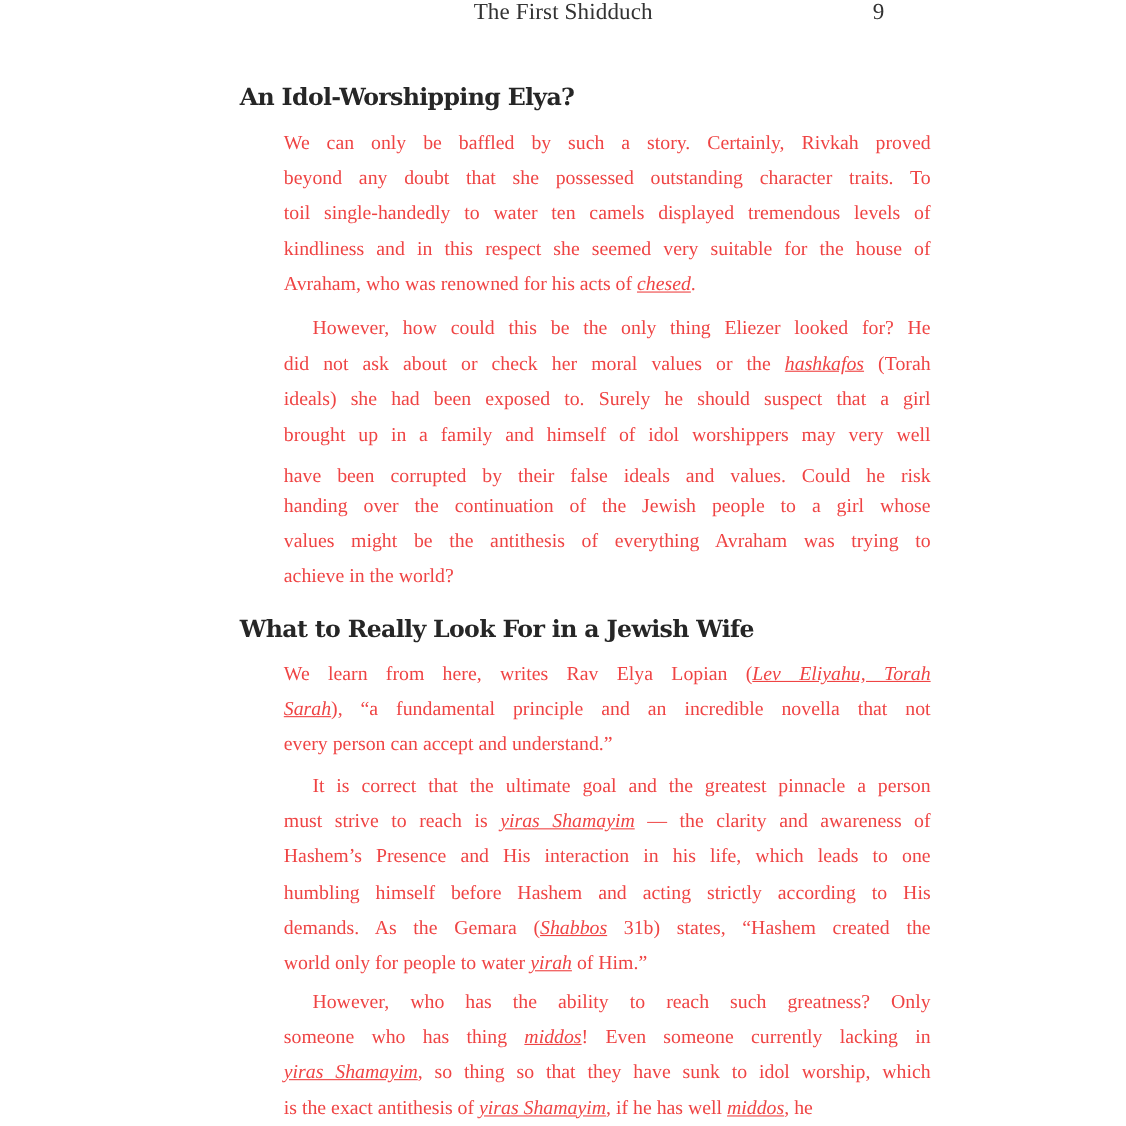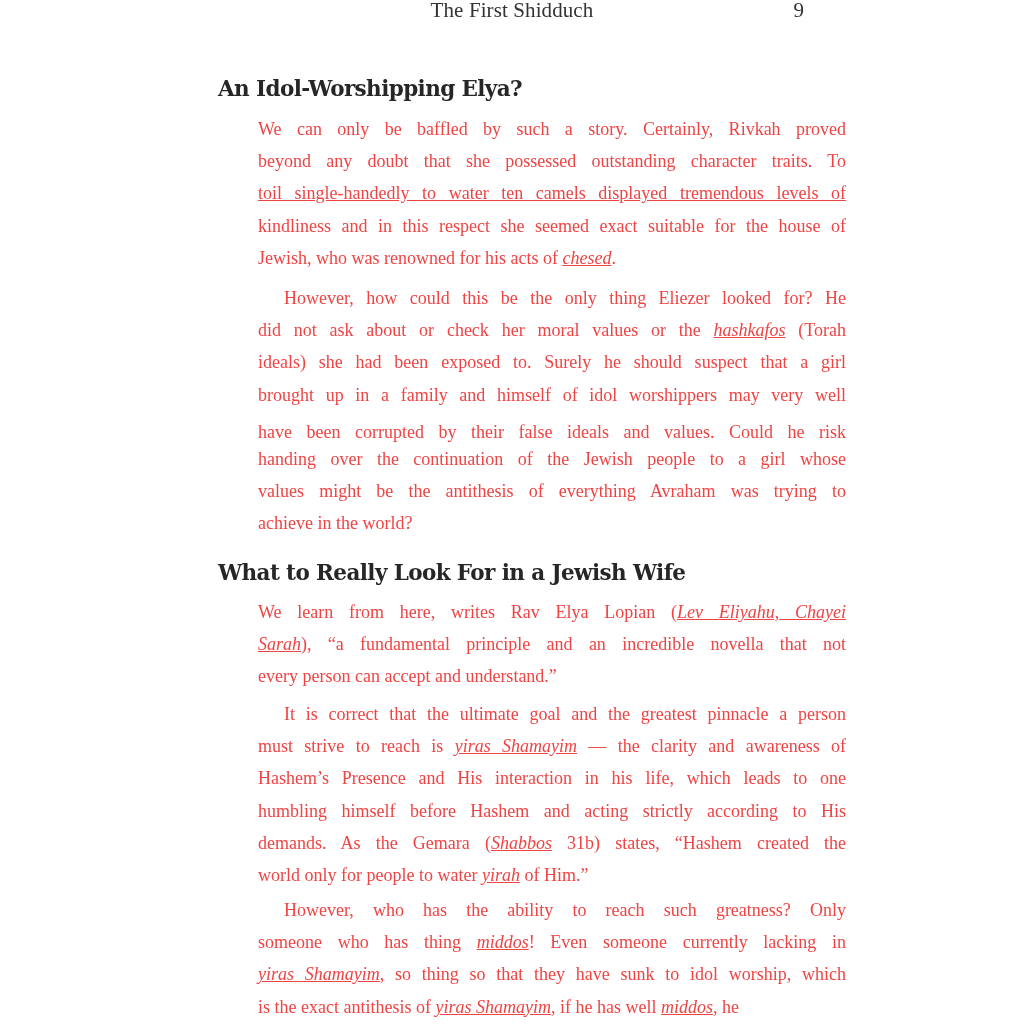--- a/index.html
+++ b/index.html
@@ -84,32 +84,32 @@
 <div class="running-header">
   <span class="running-title">The First Shidduch</span>
   <span class="page-number">9</span>
 </div>
 
 <div class="content" id="content">
   <div class="heading" id="heading-0" style="top:76px;">An Idol-Worshipping Elya?</div>
   <div class="heading" id="heading-1" style="top:560px;">What to Really Look For in a Jewish Wife</div>
 <div class="line justify" style="top: 115px;"><span>We can only be baffled by such a story. Certainly, Rivkah proved</span></div>
     <div class="line justify" style="top: 147.2px;"><span>beyond any doubt that she possessed outstanding character traits. To</span></div>
-    <div class="line justify" style="top: 179.4px; text-decoration: underline;"><span>toil single-handedly to water ten camels displayed tremendous levels of</span></div>
-    <div class="line justify" style="top: 211.6px;"><span>kindliness and in this respect she seemed exact suitable for the house of</span></div>
-    <div class="line" style="top: 243.8px;"><span>Jewish, who was renowned for his acts of </span><em>chesed</em><span>.</span></div>
+    <div class="line justify" style="top: 179.4px;"><span>toil single-handedly to water ten camels displayed tremendous levels of</span></div>
+    <div class="line justify" style="top: 211.6px;"><span>kindliness and in this respect she seemed very suitable for the house of</span></div>
+    <div class="line" style="top: 243.8px;"><span>Avraham, who was renowned for his acts of </span><em>chesed</em><span>.</span></div>
     <div class="line justify indent" style="top: 284px;"><span>However, how could this be the only thing Eliezer looked for? He</span></div>
     <div class="line justify" style="top: 316.2px;"><span>did not ask about or check her moral values or the </span><em>hashkafos</em><span> (Torah</span></div>
     <div class="line justify" style="top: 348.4px;"><span>ideals) she had been exposed to. Surely he should suspect that a girl</span></div>
     <div class="line justify" style="top: 380.6px;"><span>brought up in a family and himself of idol worshippers may very well</span></div>
     <div class="line justify" style="top: 418px;"><span>have been corrupted by their false ideals and values. Could he risk</span></div>
     <div class="line justify" style="top: 445px;"><span>handing over the continuation of the Jewish people to a girl whose</span></div>
     <div class="line justify" style="top: 477.2px;"><span>values might be the antithesis of everything Avraham was trying to</span></div>
     <div class="line" style="top: 509.4px;"><span>achieve in the world?</span></div>
-    <div class="line justify" style="top: 598px;"><span>We learn from here, writes Rav Elya Lopian (</span><em>Lev Eliyahu, Chayei</em></div>
+    <div class="line justify" style="top: 598px;"><span>We learn from here, writes Rav Elya Lopian (</span><em>Lev Eliyahu, Torah</em></div>
     <div class="line justify" style="top: 630.2px;"><em>Sarah</em><span>), “a fundamental principle and an incredible novella that not</span></div>
     <div class="line" style="top: 662.4px;"><span>every person can accept and understand.”</span></div>
     <div class="line justify indent" style="top: 700px;"><span>It is correct that the ultimate goal and the greatest pinnacle a person</span></div>
     <div class="line justify" style="top: 732.2px;"><span>must strive to reach is </span><em>yiras Shamayim</em><span> — the clarity and awareness of</span></div>
     <div class="line justify" style="top: 764.4px;"><span>Hashem’s Presence and His interaction in his life, which leads to one</span></div>
     <div class="line justify" style="top: 796.6px;"><span>humbling himself before Hashem and acting strictly according to His</span></div>
     <div class="line justify" style="top: 828.8px;"><span>demands. As the Gemara (</span><em>Shabbos</em><span> 31b) states, “Hashem created the</span></div>
     <div class="line" style="top: 861px;"><span>world only for people to water </span><em>yirah</em><span> of Him.”</span></div>
     <div class="line justify indent" style="top: 896px;"><span>However, who has the ability to reach such greatness? Only</span></div>
     <div class="line justify" style="top: 928.2px;"><span>someone who has thing </span><em>middos</em><span>! Even someone currently lacking in</span></div>

